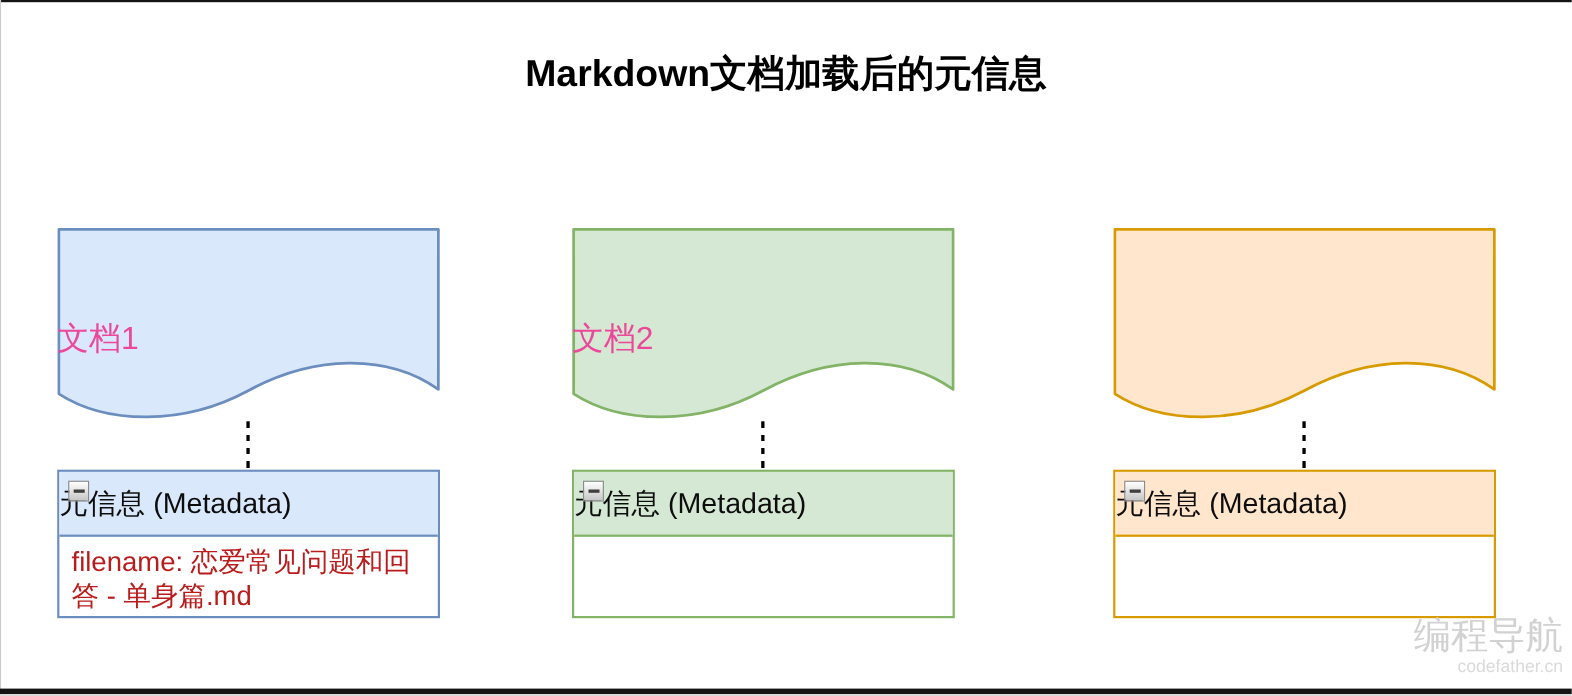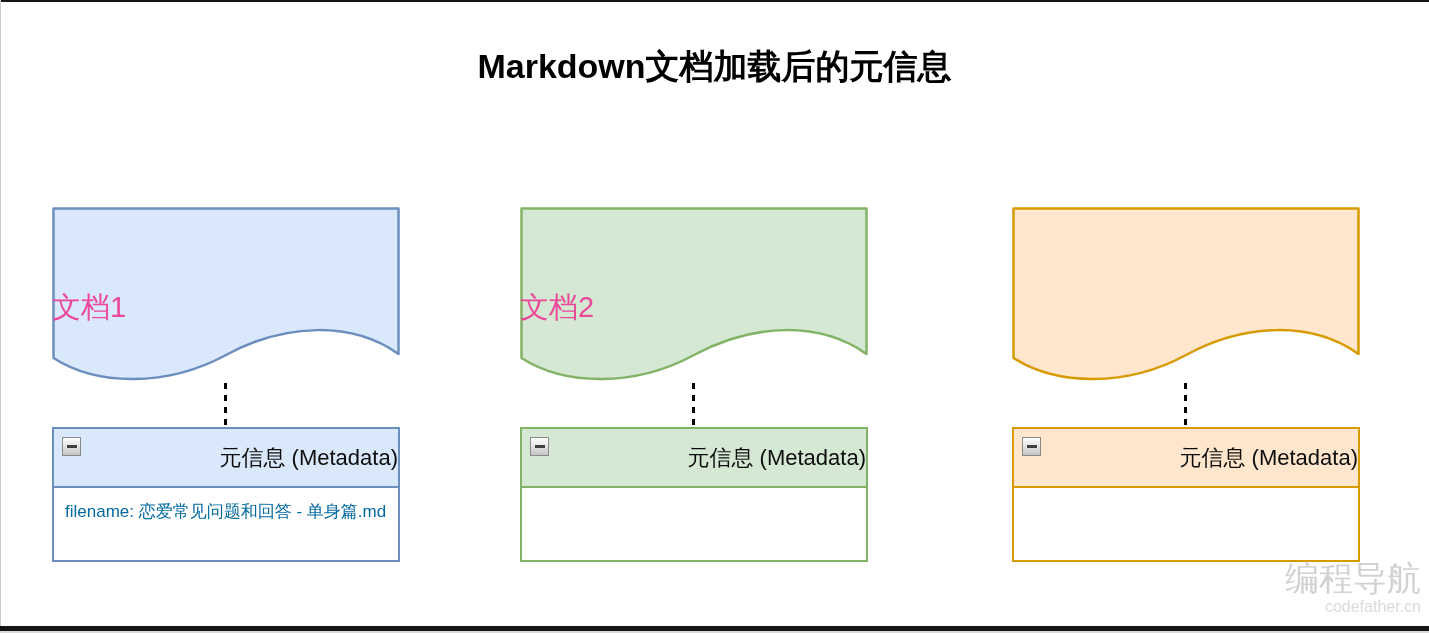--- a/index.html
+++ b/index.html
@@ -79,22 +79,22 @@
     border: 2px solid var(--stroke);
     background: #ffffff;
   }
   .meta-header {
     position: relative;
     height: 59px;
     border-bottom: 2px solid var(--stroke);
     background: var(--fill);
     display: flex;
     align-items: center;
-    justify-content: flex-end;
-    font-size: 22px;
+    justify-content: flex-start;
+    font-size: 26px;
     color: #0d0d0d;
   }
   .collapse-btn {
     position: absolute;
     left: 8px;
     top: 8px;
     width: 19px;
     height: 19px;
     border: 1px solid #8a8a8a;
     background: linear-gradient(180deg, #ffffff 0%, #c6c6c6 100%);
@@ -103,23 +103,23 @@
     justify-content: center;
     cursor: pointer;
   }
   .collapse-btn .minus {
     width: 10px;
     height: 3px;
     background: #3f3f3f;
   }
   .meta-body {
     padding: 8px 7px 4px 11px;
-    font-size: 17px;
+    font-size: 25px;
     line-height: 31px;
-    color: #0369a1;
+    color: #b91c1c;
     overflow-wrap: break-word;
   }
 
   .watermark {
     position: absolute;
     top: 565px;
     right: 8px;
     text-align: right;
   }
   .watermark-line1 {

